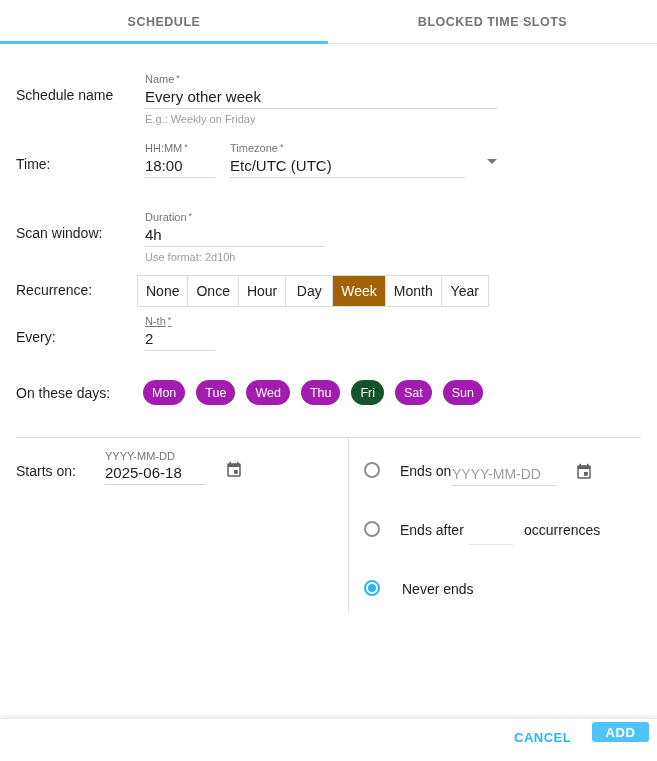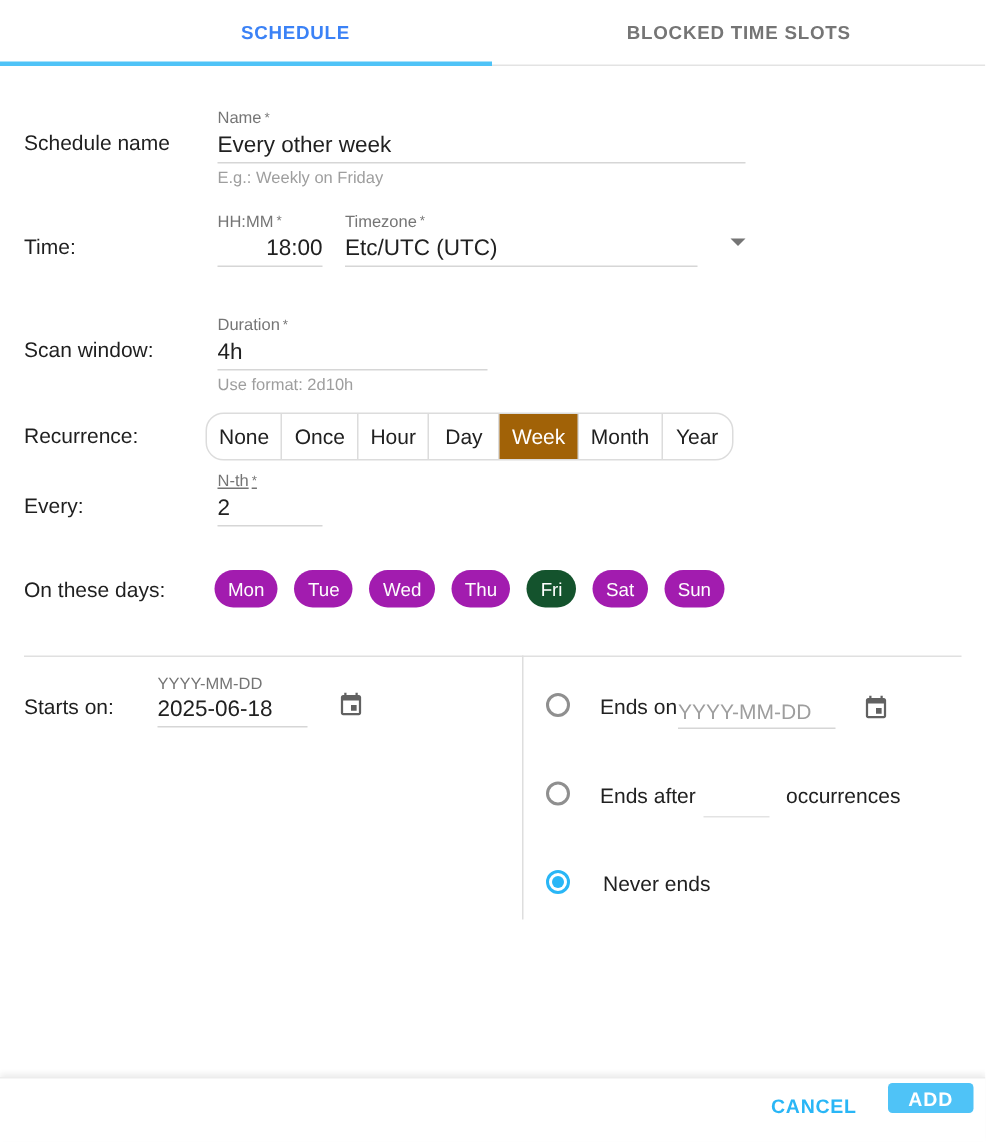--- a/index.html
+++ b/index.html
@@ -4,40 +4,40 @@
 <style>
   html,body{margin:0;padding:0;background:#ffffff;}
   #app{
     position:relative;width:657px;height:761px;background:#ffffff;overflow:hidden;
     font-family:"Liberation Sans", sans-serif;color:#212121;
   }
   
   .tabbar{position:absolute;left:0;top:0;width:657px;height:44px;border-bottom:1px solid #e3e3e3;box-sizing:border-box;}
   .tab{position:absolute;top:0;height:44px;display:flex;align-items:center;justify-content:center;
        font-size:12.5px;font-weight:bold;letter-spacing:.5px;cursor:pointer;}
-  .tab-schedule{left:0;width:328px;color:#3b82f6;margin-left:33px;}
+  .tab-schedule{left:0;width:328px;color:#737373;}
   .tab-blocked{left:328px;width:329px;color:#757575;}
   .tab-indicator{position:absolute;left:0;bottom:-1px;width:328px;height:3px;background:#4fc3f7;}
   
   .rowlabel{position:absolute;font-size:14px;color:#1f1f1f;white-space:nowrap;}
   .flabel{position:absolute;font-size:11px;color:#757575;white-space:nowrap;}
   .req{font-size:9px;vertical-align:text-top;margin-left:2px;}
   .fhint{position:absolute;font-size:11px;color:#9e9e9e;white-space:nowrap;}
   .ufield{
     position:absolute;border:none;outline:none;background:transparent;
     border-bottom:1px solid #d6d6d6;font-family:"Liberation Sans",sans-serif;
     font-size:15px;color:#212121;padding:0 0 3px 0;height:17px;box-sizing:content-box;
   }
   .ufield::placeholder{color:#9e9e9e;opacity:1;}
   .ufield.small{font-size:14px;}
   
   .caret{position:absolute;width:0;height:0;border-left:5px solid transparent;border-right:5px solid transparent;border-top:5px solid #757575;cursor:pointer;}
   
   .seggroup{position:absolute;left:137px;top:275px;display:flex;height:30px;
-    border:1px solid #dcdcdc;border-radius:12px;overflow:hidden;background:#fff;box-sizing:content-box;}
+    border:1px solid #dcdcdc;border-radius:0;overflow:hidden;background:#fff;box-sizing:content-box;}
   .seg{display:flex;align-items:center;justify-content:center;padding:0 8px;font-size:14px;color:#212121;
     border-right:1px solid #dcdcdc;cursor:pointer;min-width:30px;}
   .seg:last-child{border-right:none;}
   .seg.selected{background:#a16207;color:#ffffff;}
   
   .chips{position:absolute;left:143px;top:380px;display:flex;gap:11px;}
   .chip{height:25px;border-radius:13px;background:#a21caf;color:#fdfdfd;font-size:12.5px;
     display:flex;align-items:center;justify-content:center;padding:0 9px;cursor:pointer;}
   .chip.selected{background:#14532d;color:#ffffff;}
   
@@ -79,21 +79,21 @@
   <div class="flabel" style="left:145px;top:73px;">
     <span>Name</span><span class="req">*</span>
   </div>
   <input class="ufield" style="left: 145px; top: 88px; width: 352px;" value="Every other week">
   <div class="fhint" style="left:145px;top:113px;">E.g.: Weekly on Friday</div>
 
   <div class="rowlabel" style="left:16px;top:156px;">Time:</div>
   <div class="flabel" style="left:145px;top:142px;">
     <span>HH:MM</span><span class="req">*</span>
   </div>
-  <input class="ufield" style="left: 145px; top: 157px; width: 70px; text-align: right;" value="18:00">
+  <input class="ufield" style="left: 145px; top: 157px; width: 70px;" value="18:00">
   <div class="flabel" style="left:230px;top:142px;">
     <span>Timezone</span><span class="req">*</span>
   </div>
   <input class="ufield" style="left: 230px; top: 157px; width: 235px;" value="Etc/UTC (UTC)">
   <div class="caret" style="left:487px;top:159px;"></div>
 
   <div class="rowlabel" style="left:16px;top:225px;">Scan window:</div>
   <div class="flabel" style="left:145px;top:211px;">
     <span>Duration</span><span class="req">*</span>
   </div>

